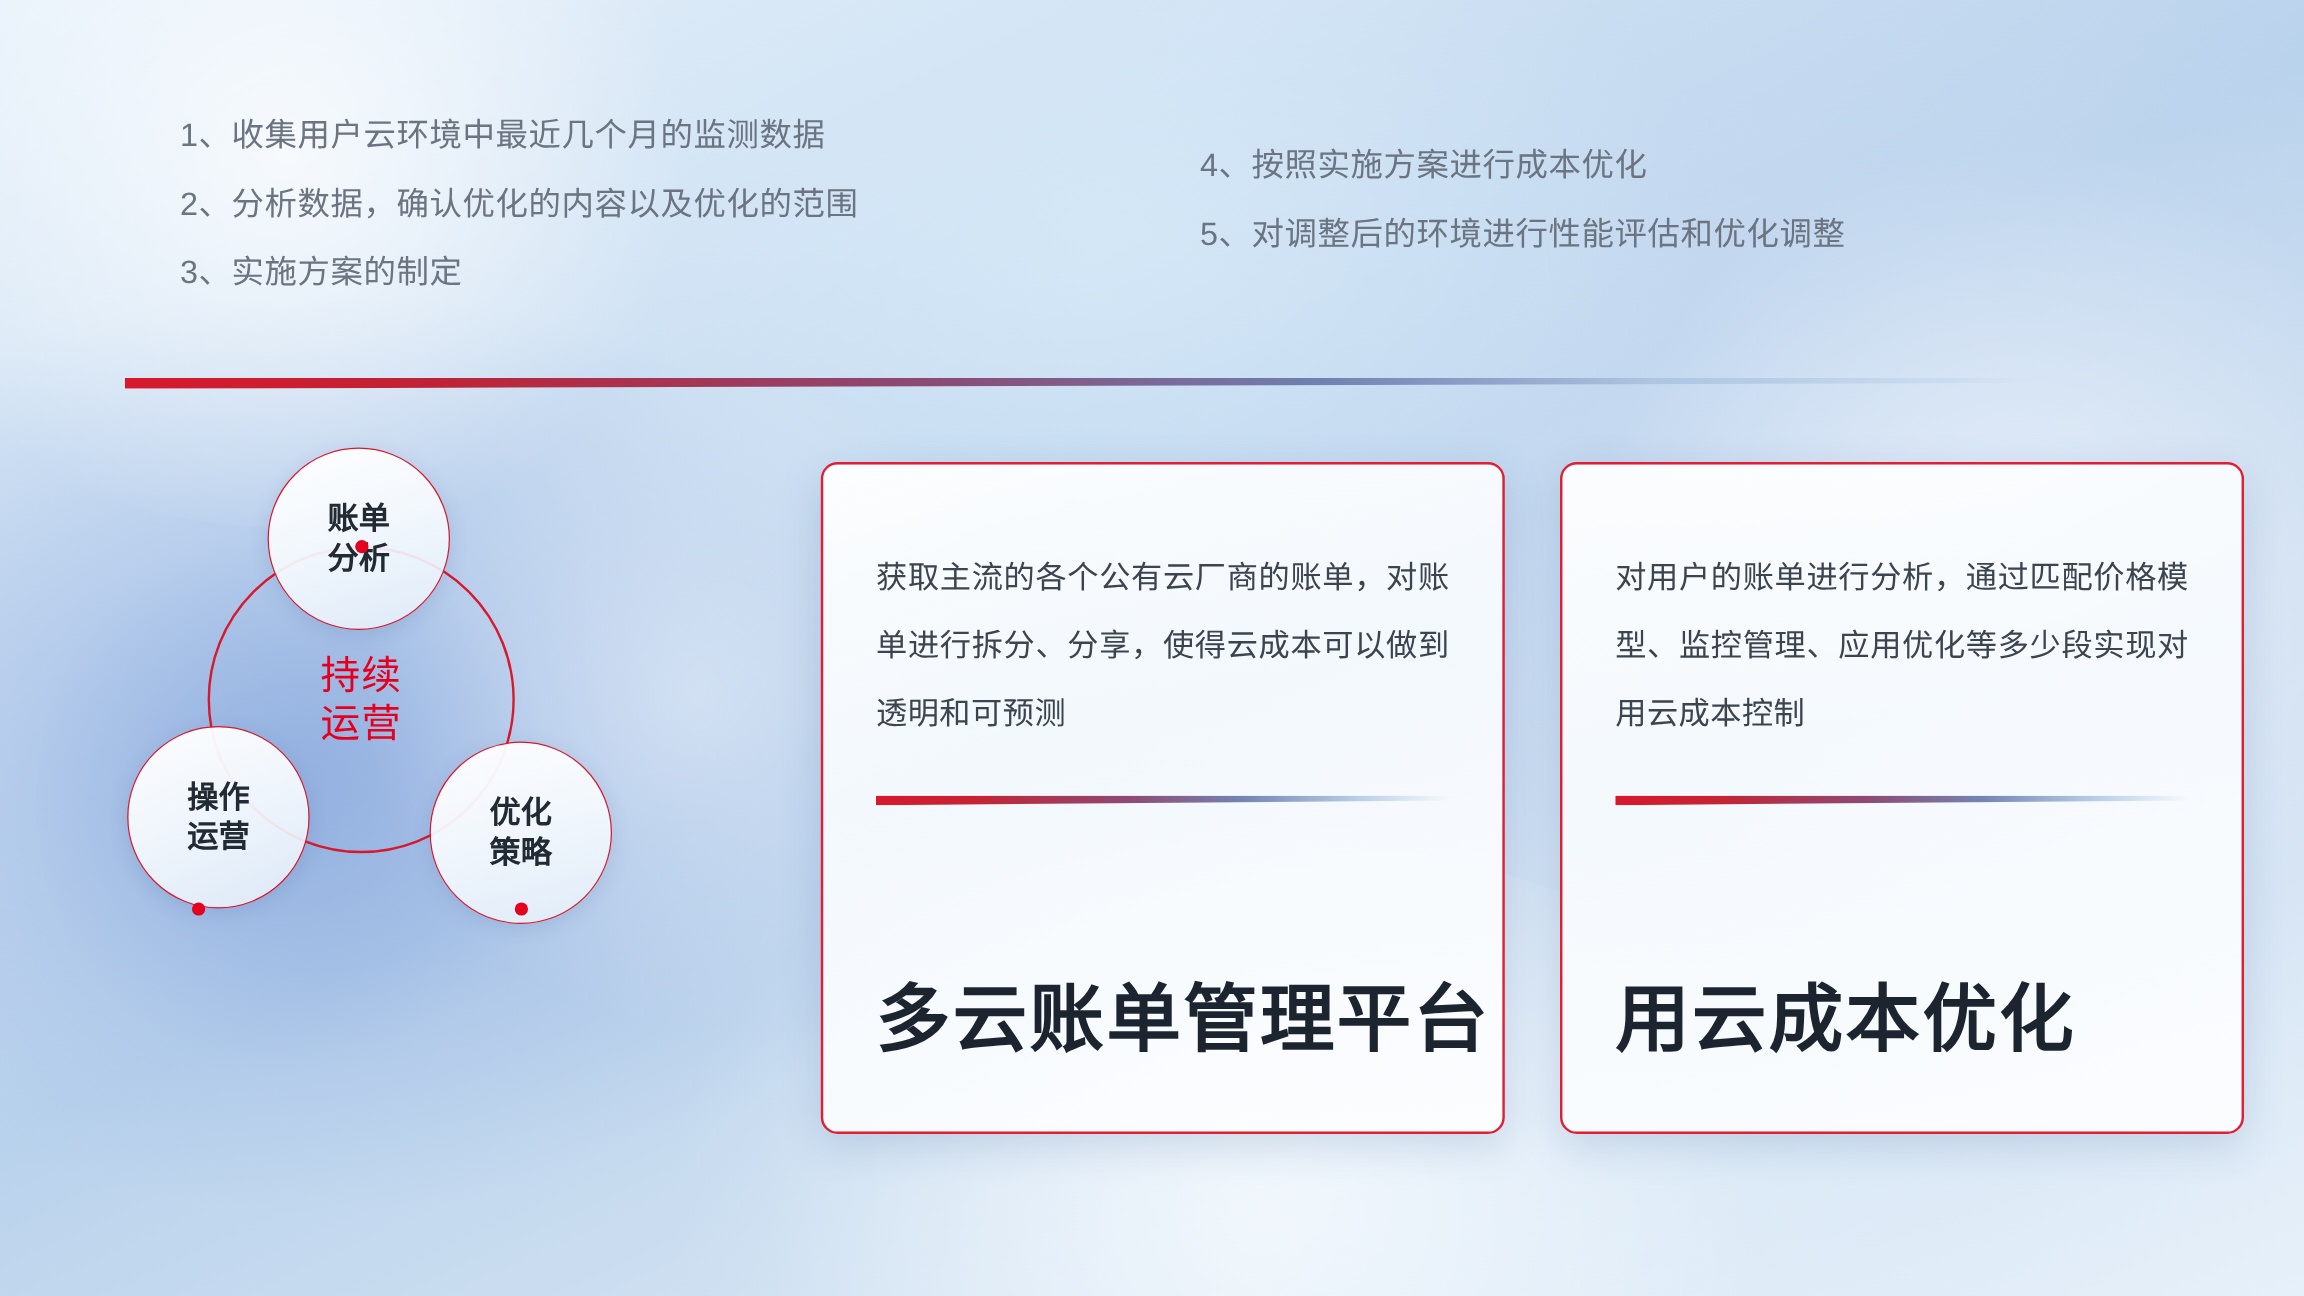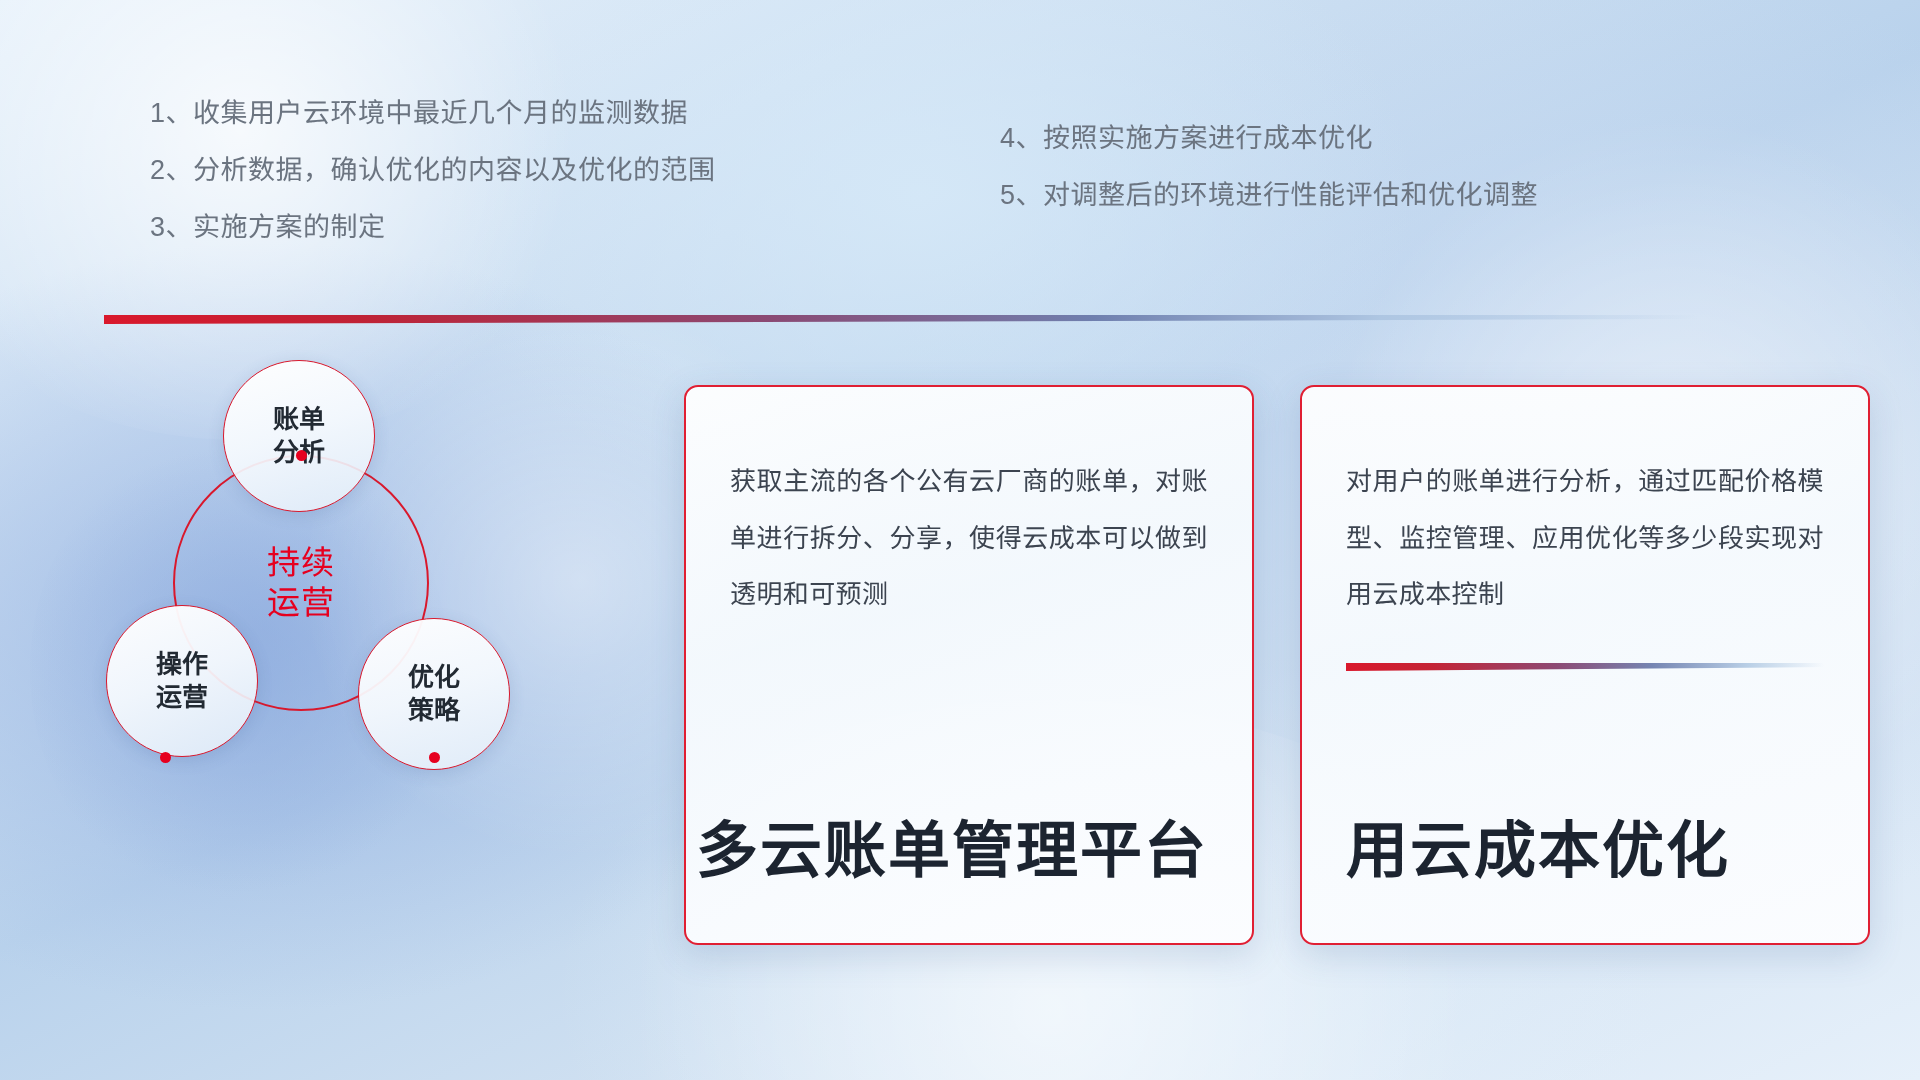--- a/index.html
+++ b/index.html
@@ -77,21 +77,21 @@
     display: flex;
     align-items: center;
     justify-content: center;
     text-align: center;
     color: #222a33;
     font-size: 26px;
     font-weight: 700;
     line-height: 1.28;
     z-index: 3;
   }
-  .vc-top    { left: 133px; top: 0;    width: 152px; height: 152px; }
+  .vc-top    { left: 133px; top: 13px;    width: 152px; height: 152px; }
   .vc-left   { left: 16px;     top: 245px; width: 152px; height: 152px; }
   .vc-right  { left: 268px; top: 258px; width: 152px; height: 152px; }
 
   .ring {
     position: absolute;
     left: 83px; top: 95px;
     width: 256px; height: 256px;
     border-radius: 50%;
     border: 2px solid #d9182c;
     z-index: 2;
@@ -127,21 +127,21 @@
     width: 570px;
     height: 560px;
     border: 2px solid #e01f33;
     border-radius: 14px;
     background: linear-gradient(165deg, rgba(255,255,255,0.93) 0%, rgba(247,251,254,0.92) 40%, rgba(252,253,255,0.96) 100%);
     box-shadow: 0 10px 34px rgba(57,92,150,0.18);
     padding: 66px 44px 0 44px;
     display: flex;
     flex-direction: column;
   }
-  .card-1 { left: 684px; align-items: flex-end; }
+  .card-1 { left: 684px; }
   .card-2 { left: 1300px; }
 
   .card-body {
     color: #3c4450;
     font-size: 26px;
     line-height: 2.18;
     letter-spacing: 0.4px;
     text-align: justify;
     text-align-last: left;
     flex: 0 0 auto;

